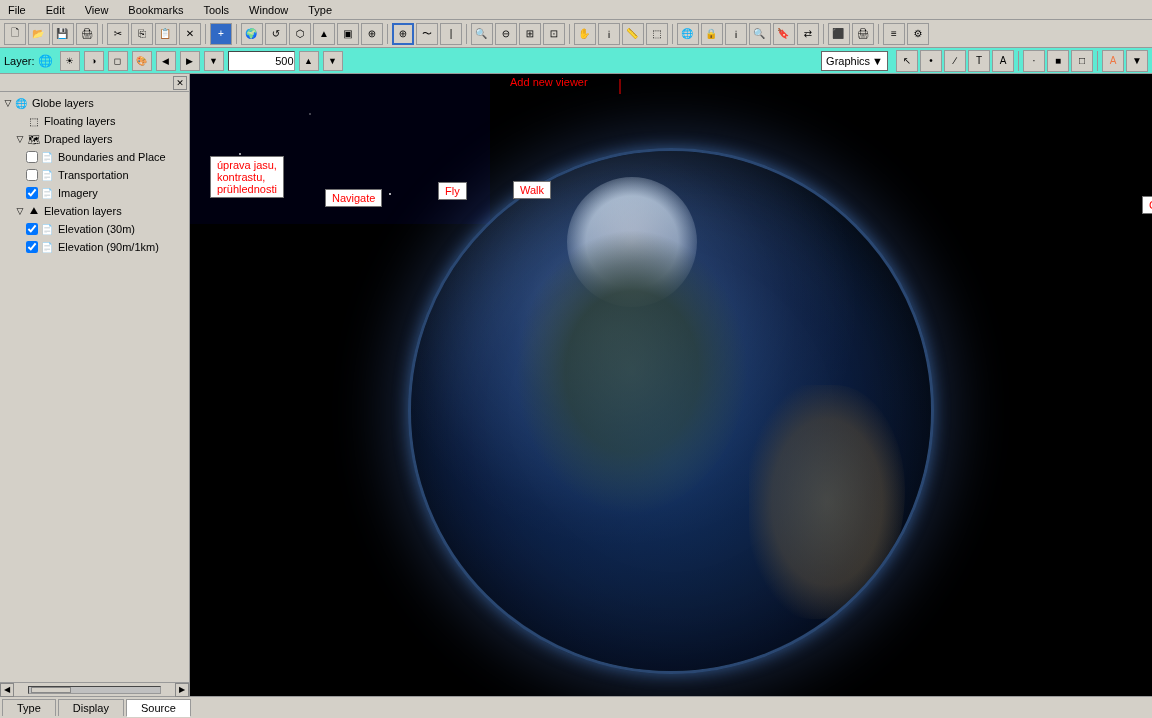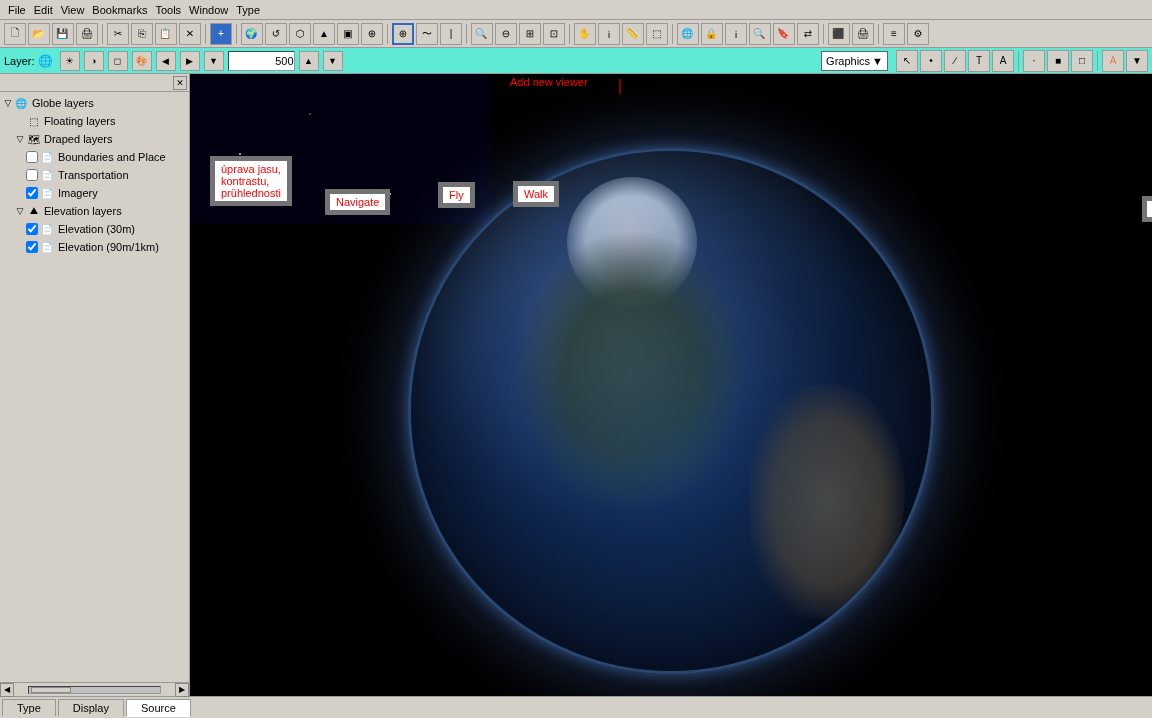--- a/index.html
+++ b/index.html
@@ -1,19 +1,19 @@
 <!DOCTYPE html>
 <html><head>
   <meta charset="utf-8">
   <style>
     * { margin: 0; padding: 0; box-sizing: border-box; }
     body { width: 1152px; height: 718px; overflow: hidden; font-family: Arial, sans-serif; font-size: 11px; background: #d4d0c8; }
 
     
-    .menubar { display: flex; align-items: center; background: #d4d0c8; height: 20px; border-bottom: 1px solid #999; padding: 0 4px; }
+    .menubar { display: flex; align-items: center; background: #d4d0c8; height: 20px; border-bottom: 1px solid #999; padding: 0 4px; gap: 12px; }
     .menubar-item { font-size: 11px; cursor: pointer; padding: 2px 4px; }
 
     
     .toolbar1 { display: flex; align-items: center; background: #d4d0c8; height: 28px; border-bottom: 1px solid #999; padding: 2px 4px; gap: 2px; flex-wrap: nowrap; }
     .tb-btn { width: 22px; height: 22px; background: #d4d0c8; border: 1px solid #999; display: flex; align-items: center; justify-content: center; cursor: pointer; font-size: 10px; }
     .tb-separator { width: 1px; height: 20px; background: #999; margin: 0 2px; }
 
     
     .layerbar { display: flex; align-items: center; background: #5eead4; height: 26px; border-bottom: 1px solid #999; padding: 2px 4px; gap: 4px; }
     .layer-label { font-size: 11px; font-weight: normal; }
@@ -53,21 +53,21 @@
     .globe-container { position: absolute; top: 50%; left: 50%; transform: translate(-50%, -45%); }
     .globe { width: 520px; height: 520px; border-radius: 50%; background: radial-gradient(circle at 38% 35%, #4a6fa5 0%, #1a3a6b 20%, #0d2040 40%, #0a1628 60%, #050d18 80%, #020608 100%); position: relative; overflow: hidden; box-shadow: 0 0 60px 20px rgba(80,120,200,0.3), inset 0 0 80px rgba(0,0,0,0.8); }
     .globe::before { content: ''; position: absolute; inset: 0; border-radius: 50%; background: radial-gradient(circle at 40% 30%, rgba(255,255,255,0.15) 0%, transparent 50%); }
     .continent-na { position: absolute; top: 15%; left: 20%; width: 45%; height: 55%; background: radial-gradient(ellipse, #4a5a30 0%, #3a4a25 40%, transparent 70%); opacity: 0.85; border-radius: 40% 50% 60% 40%; }
     .ice-greenland { position: absolute; top: 5%; left: 30%; width: 25%; height: 25%; background: radial-gradient(ellipse, #e8eef5 0%, #c8d8e8 50%, transparent 80%); opacity: 0.9; border-radius: 50%; }
     .continent-af { position: absolute; top: 45%; left: 65%; width: 30%; height: 45%; background: radial-gradient(ellipse, #7a6a40 0%, #5a4a2a 50%, transparent 75%); opacity: 0.8; border-radius: 35% 45% 55% 40%; }
     .ocean-overlay { position: absolute; inset: 0; border-radius: 50%; background: radial-gradient(circle at 50% 60%, rgba(20,60,120,0.5) 0%, rgba(10,30,80,0.3) 50%, transparent 75%); }
     .atmosphere { position: absolute; inset: -3px; border-radius: 50%; border: 3px solid rgba(80,140,220,0.4); box-shadow: 0 0 15px rgba(80,140,220,0.5); }
 
     
-    .annotation { position: absolute; background: white; border: 5px solid #737373; padding: 2px 6px; font-size: 11px; color: red; white-space: nowrap; }
+    .annotation { position: absolute; background: white; border: 1px solid #737373; padding: 2px 6px; font-size: 11px; color: red; white-space: nowrap; }
 
     
     .bottom-tabs { display: flex; align-items: center; height: 22px; background: #d4d0c8; border-top: 1px solid #999; }
     .bottom-tab { padding: 2px 14px; font-size: 11px; border: 1px solid #999; background: #d4d0c8; cursor: pointer; border-bottom: none; margin-left: 2px; }
     .bottom-tab.active { background: white; border-bottom: 1px solid white; }
   </style>
 </head>
 <body>
 
 <div class="menubar">

